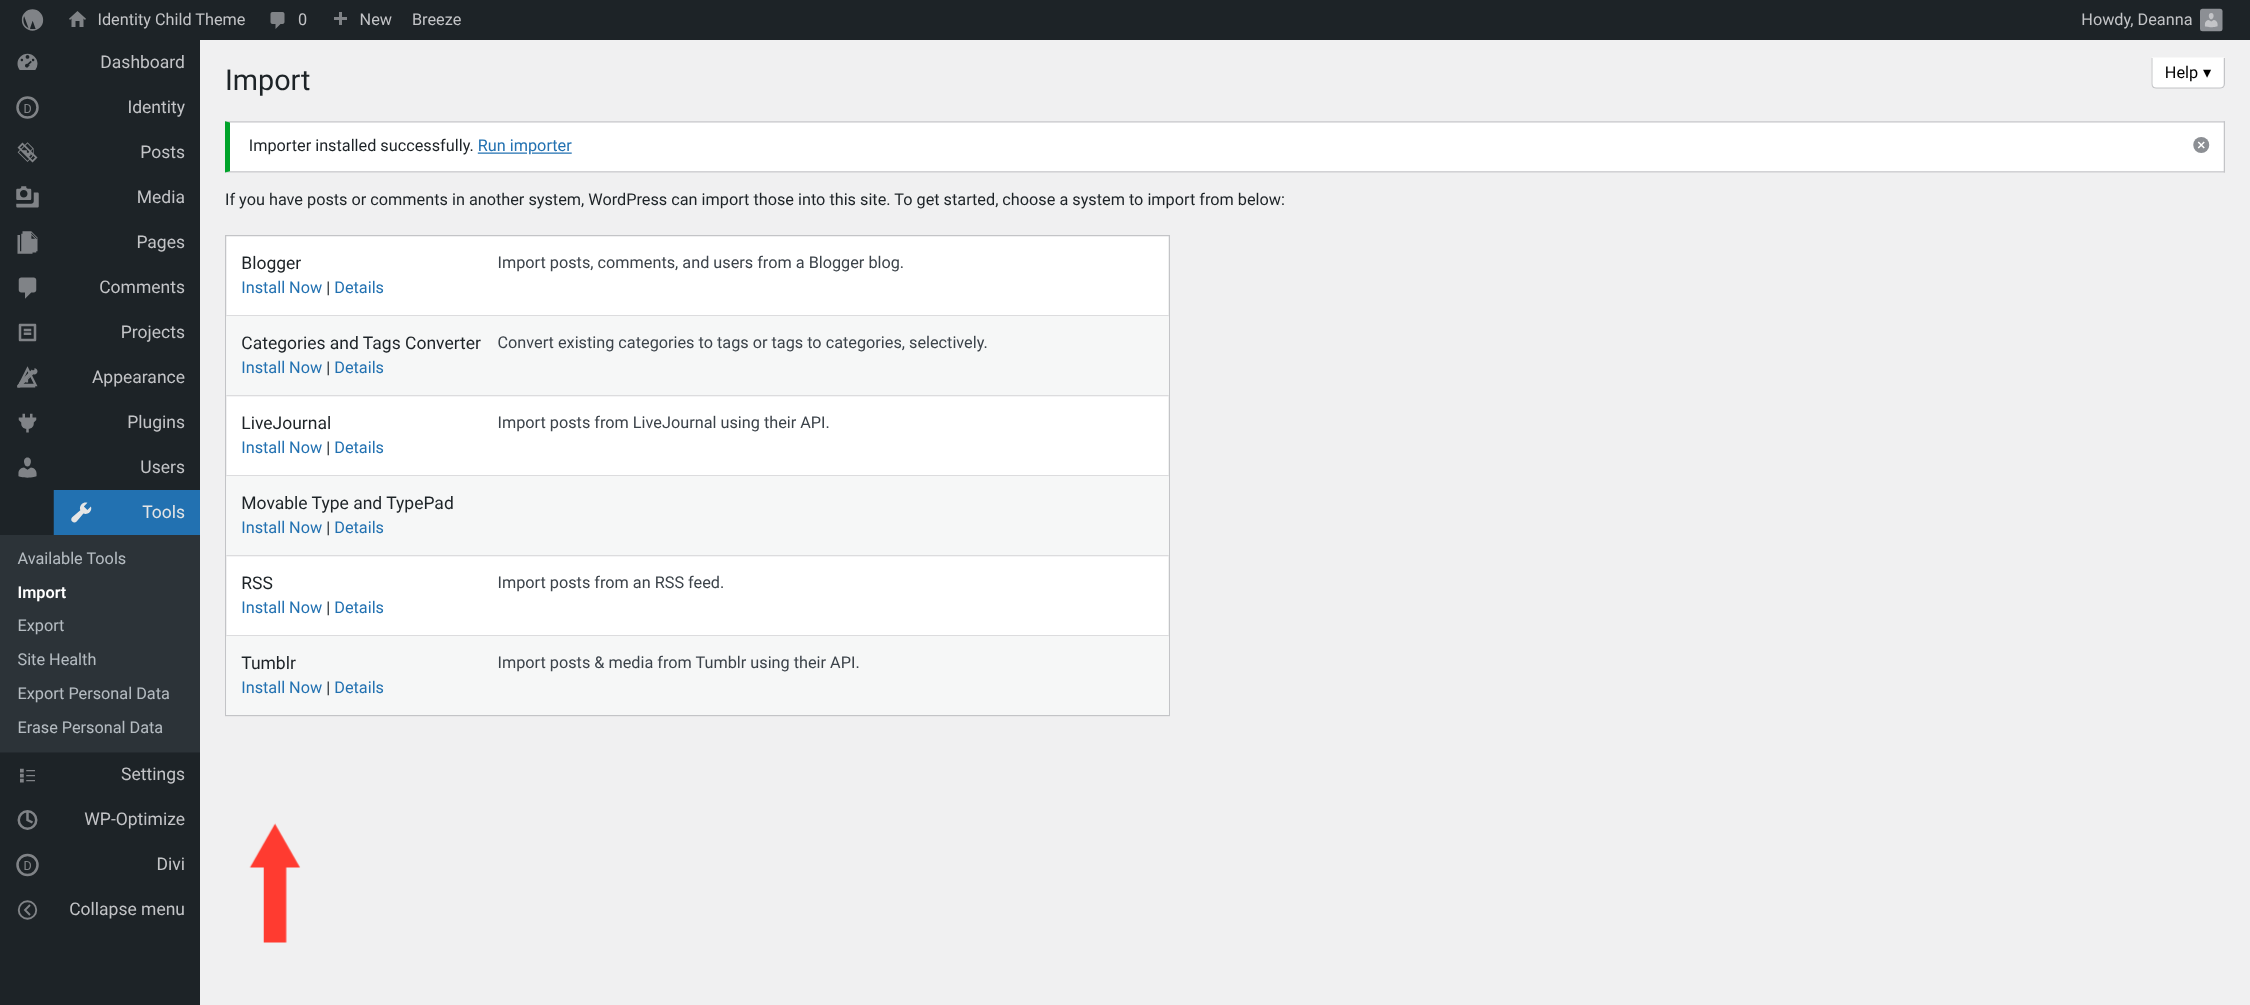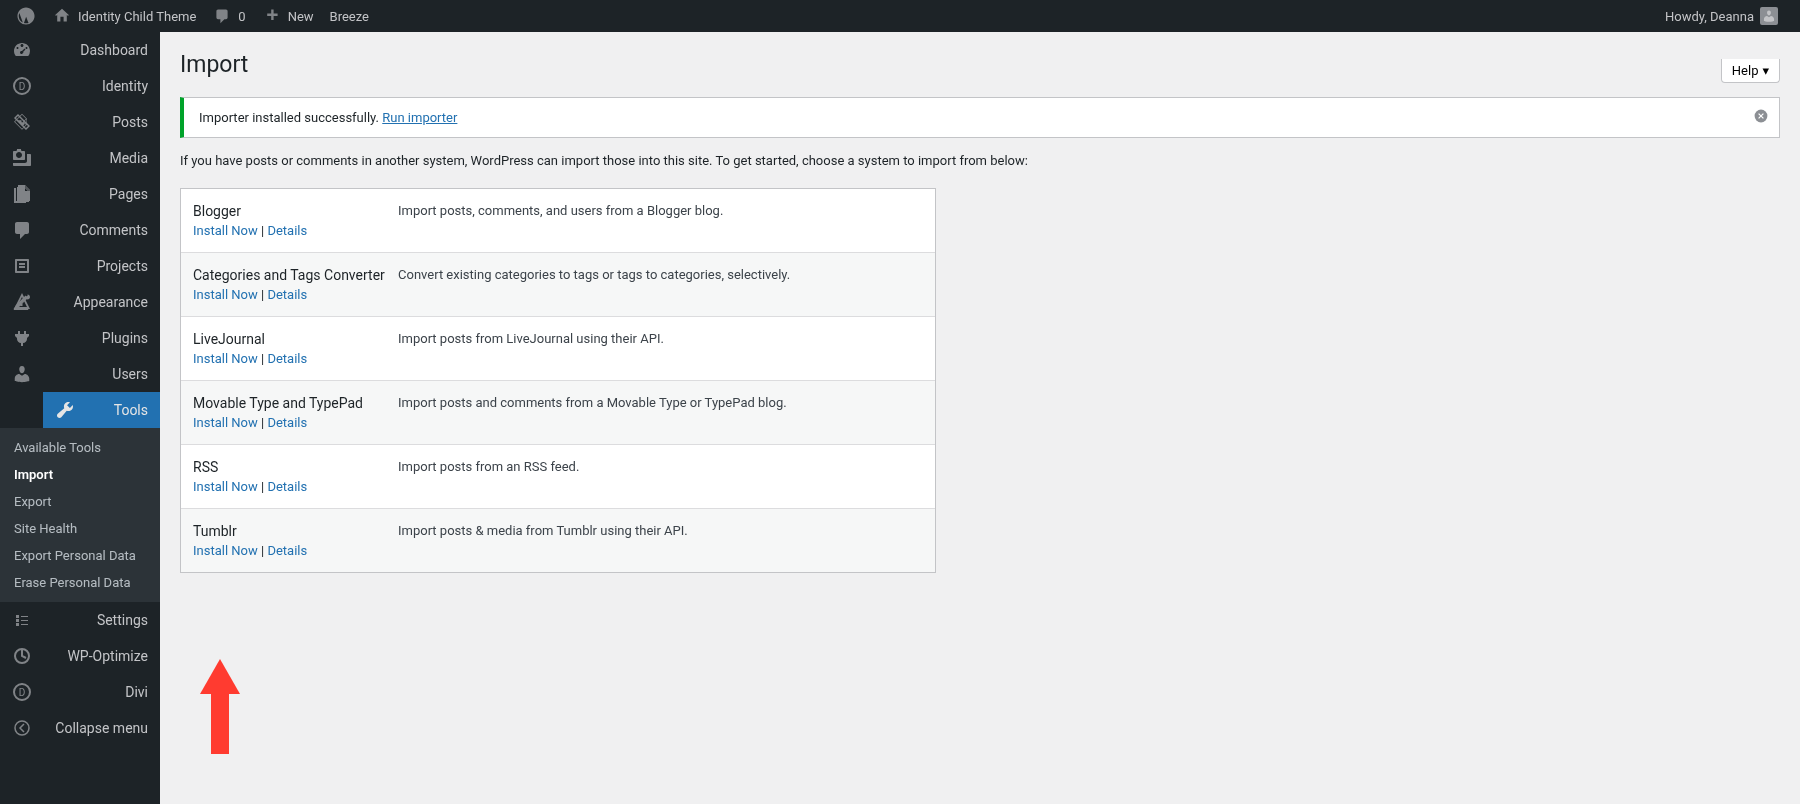--- a/index.html
+++ b/index.html
@@ -19,21 +19,21 @@
 .menu-item.current::after { content:""; position:absolute; right:-8px; top:50%; transform:translateY(-50%); border:8px solid transparent; border-right-color:#f0f0f1; }
 .submenu { background:#2c3338; padding:6px 0; }
 .submenu-item { padding:6px 12px 6px 14px; font-size:13px; color:rgba(240,246,252,0.7); cursor:pointer; }
 .submenu-item.current { color:#fff; font-weight:600; }
 .menu-icon { width:20px; height:20px; display:flex; align-items:center; justify-content:center; font-size:16px; opacity:0.6; }
 .menu-item.current .menu-icon { opacity:1; }
 
 
 .content { margin-left:160px; margin-top:32px; padding:10px 20px 40px 20px; }
 h1 { font-size:23px; font-weight:400; padding:9px 0 4px 0; }
-.help-tab { float:right; margin-top:17px; }
+.help-tab { float:right; margin-top:4px; }
 .help-btn { background:#fff; border:1px solid #c3c4c7; border-top:none; padding:4px 10px; font-size:13px; cursor:pointer; display:flex; align-items:center; gap:4px; border-radius:0 0 4px 4px; }
 
 .notice { background:#fff; border:1px solid #c3c4c7; border-left:4px solid #00a32a; padding:12px 15px; margin:15px 0; display:flex; align-items:center; position:relative; }
 .notice .dismiss { position:absolute; right:10px; top:50%; transform:translateY(-50%); cursor:pointer; color:#787c82; font-size:16px; }
 
 .intro { margin:10px 0 15px 0; font-size:13px; }
 
 .importers { border:1px solid #c3c4c7; background:#fff; width:756px;margin-top:20px; }
 .importer-row { display:flex; padding:14px 12px; border-bottom:1px solid #dcdcde; }
 .importer-row:nth-child(even){ background:#f6f7f7; }
@@ -289,21 +289,20 @@
           <div class="title">LiveJournal</div>
           <div class="importer-actions"><a>Install Now</a><span> | </span><a>Details</a></div>
         </div>
         <div class="importer-desc">Import posts from LiveJournal using their API.</div>
       </div>
       <div class="importer-row">
         <div class="importer-name">
           <div class="title">Movable Type and TypePad</div>
           <div class="importer-actions"><a>Install Now</a><span> | </span><a>Details</a></div>
         </div>
-        <div class="importer-desc">Import posts and comments from a Movable Type or TypePad blog.</div>
       </div>
       <div class="importer-row">
         <div class="importer-name">
           <div class="title">RSS</div>
           <div class="importer-actions"><a>Install Now</a><span> | </span><a>Details</a></div>
         </div>
         <div class="importer-desc">Import posts from an RSS feed.</div>
       </div>
       <div class="importer-row">
         <div class="importer-name">

